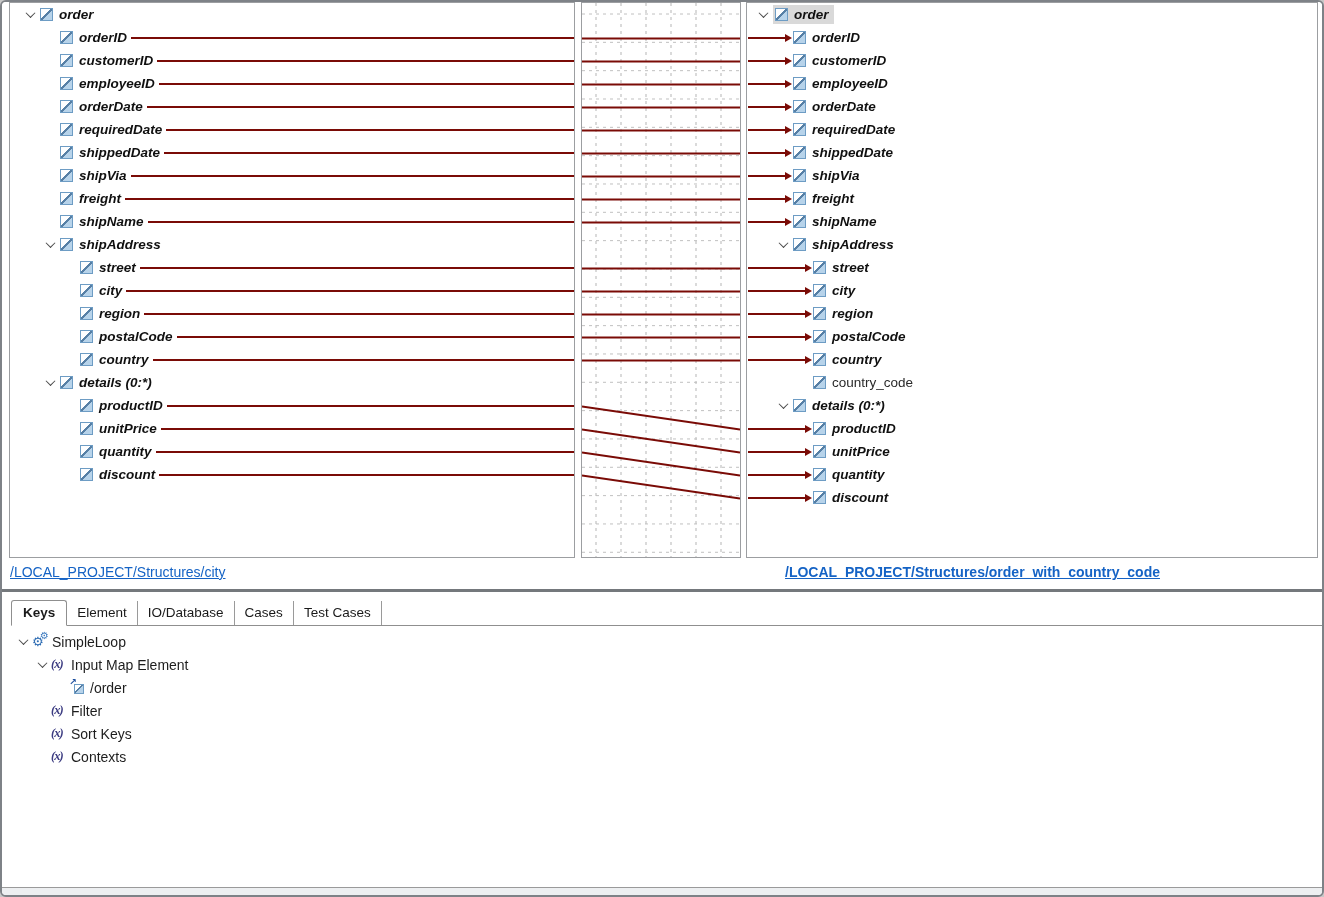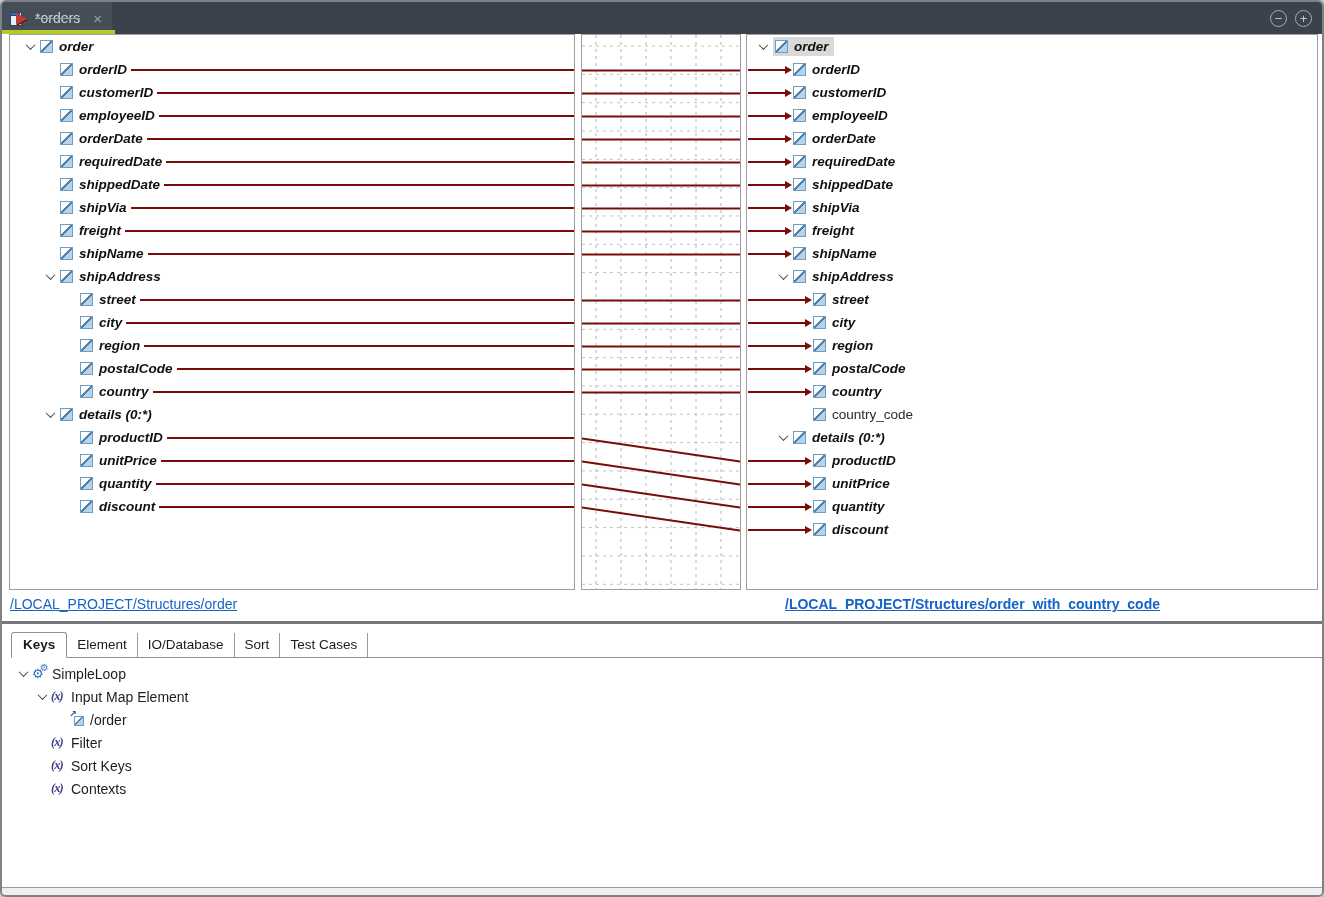--- a/index.html
+++ b/index.html
@@ -63,36 +63,20 @@
   .mel .sq{position:absolute;left:4px;top:3px;width:10px;height:10px;border:1px solid #6d9cc4;box-sizing:border-box;
            background:linear-gradient(135deg,#fdfeff 0 43%,#567fa5 43% 56%,#b7d3ea 56%);}
   .mel .ar{position:absolute;left:-1px;top:-4px;font-family:"DejaVu Sans",sans-serif;font-size:9px;font-weight:bold;color:#1d4f9e;}
   .footer{position:absolute;left:0;right:0;bottom:0;height:7px;background:#edeff1;border-top:1px solid #9a9a9a;}
 </style>
 </head>
 <body>
 
 <div class="window">
 
-  <div class="tabbar">
-    <div class="doc-tab">
-      <span class="maplet">
-        <span class="box"></span>
-          <span class="bar"></span>
-          <span class="tri"></span>
-      </span>
-      <span class="title">*orders</span>
-      <span class="close">×</span>
-    </div>
-    <div class="tab-underline"></div>
-    <div class="win-btns">
-      <span class="circle-btn">−</span>
-      <span class="circle-btn">+</span>
-    </div>
-  </div>
 
 
   <div class="panels">
     <div class="panel left" id="input-panel">
         <div class="row" style="padding-left: 10px;">
           <span class="chev">
             <i></i>
           </span>
           <span class="nicon"></span>
           <span class="lbl">order</span>
@@ -402,32 +386,32 @@
         <div class="row" style="padding-left: 46px;">
           <div class="oarrow" style="width: 57px;"></div>
           <span class="chev"></span>
           <span class="nicon"></span>
           <span class="lbl">discount</span>
         </div>
       </div>
   </div>
 
   <div class="links-row">
-    <a class="lnk src in">/LOCAL_PROJECT/Structures/order</a>
+    <a class="lnk src in">/LOCAL_PROJECT/Structures/city</a>
     <a class="lnk src out">/LOCAL_PROJECT/Structures/order_with_country_code</a>
   </div>
 
   <div class="sash"></div>
 
   <div class="bottom">
     <div class="btabs" id="bottom-tabs">
         <div class="btab active">Keys</div>
         <div class="btab">Element</div>
         <div class="btab">IO/Database</div>
-        <div class="btab">Sort</div>
+        <div class="btab">Cases</div>
         <div class="btab">Test Cases</div>
       </div>
     <div class="ltree" id="loop-tree">
         <div class="lrow" style="padding-left: 12px;">
           <span class="lchev">
             <i></i>
           </span>
           <span class="gears">
             <span class="g1">⚙</span>
             <span class="g2">⚙</span>

